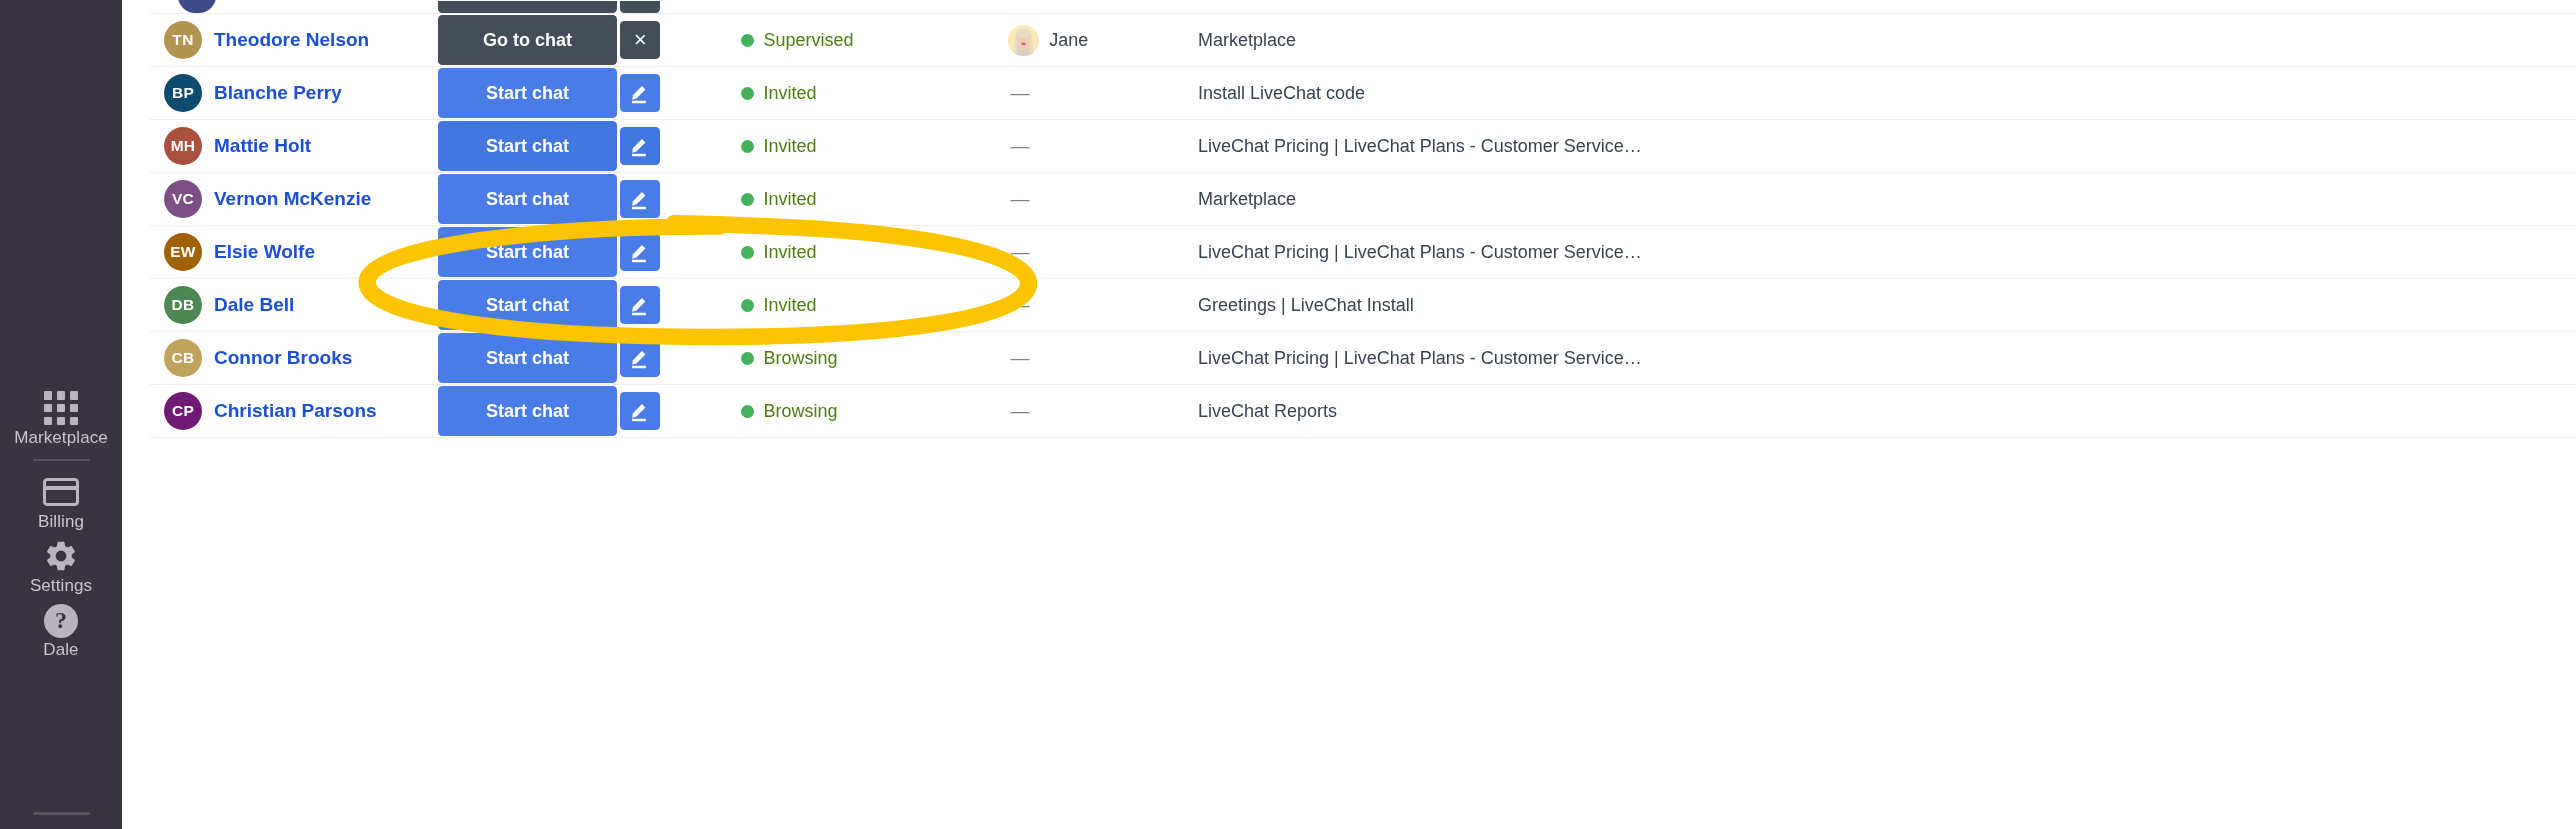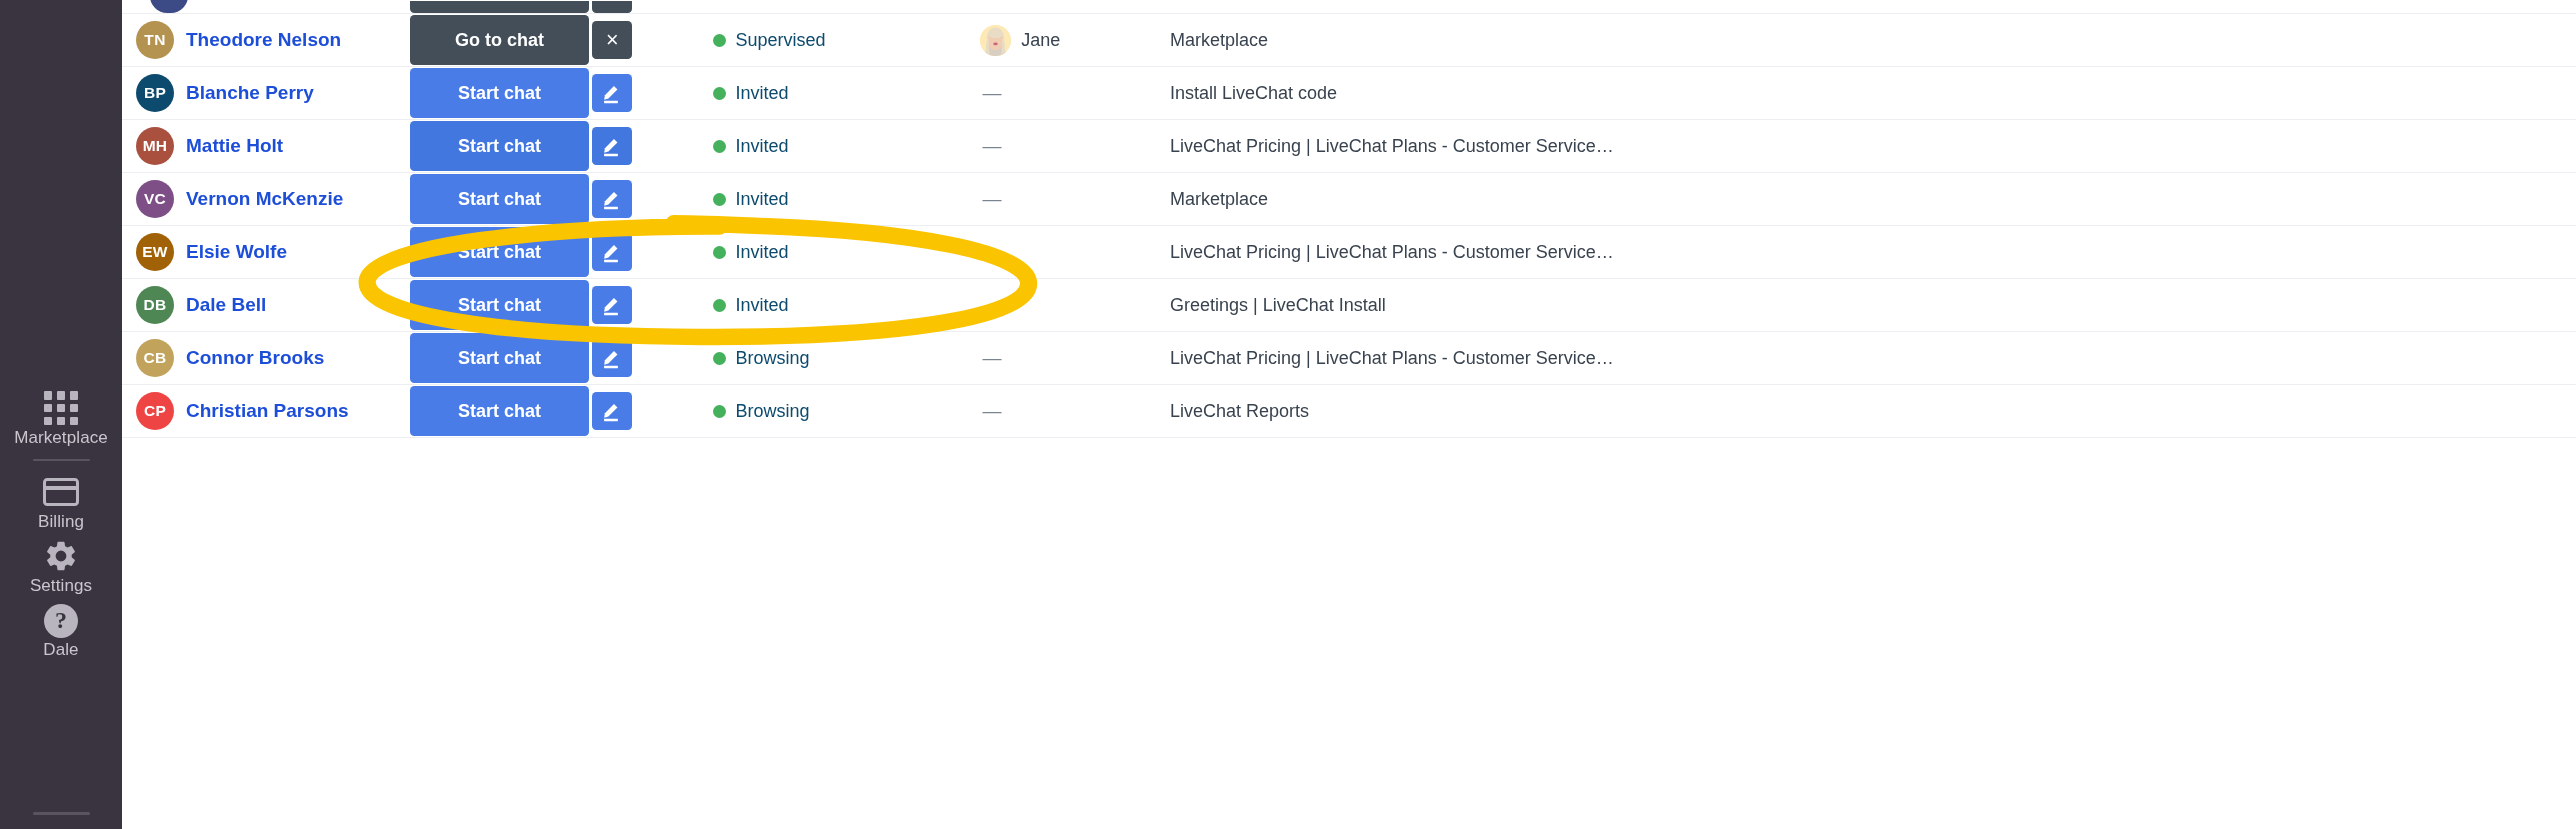--- a/index.html
+++ b/index.html
@@ -51,20 +51,21 @@
 
   
   .main { position:relative; flex:1 1 auto; height:829px; background:#ffffff; overflow:hidden; }
 
   .row {
     position:relative;
     height:53px;
     display:flex; align-items:center;
     border-bottom:1.7px solid #eceef1;
     background:#ffffff;
+    margin-left:28px;
   }
   .row.partial-top { height:14px; border-bottom:1.7px solid #eceef1; overflow:hidden; align-items:flex-end; }
 
   
   .c-customer { width:276px; flex:0 0 276px; display:flex; align-items:center; padding-left:14px; }
   .avatar {
     width:38px; height:38px; border-radius:50%;
     color:#ffffff; font-size:15.5px; font-weight:600;
     display:flex; align-items:center; justify-content:center;
     flex:0 0 38px; letter-spacing:0.3px;
@@ -90,21 +91,21 @@
   .blue.hl .btn-icon { background:#4277e0; }
   .dark .btn-main { background:#434e58; }
   .dark .btn-icon { background:#434e58; }
 
   .x-glyph { color:#fff; font-size:21.6px; line-height:1; font-weight:400; }
   .pencil { display:block; }
 
   
   .c-status { width:267px; flex:0 0 267px; display:flex; align-items:center; }
   .dot { width:13px; height:13px; border-radius:50%; background:#45b15d; flex:0 0 13px; }
-  .status-txt { margin-left:9.5px; font-size:18px; color:#0c4a6e; white-space:nowrap; }
+  .status-txt { margin-left:9.5px; font-size:18px; color:#4d7c0f; white-space:nowrap; }
 
   
   .c-agent { width:190px; flex:0 0 190px; display:flex; align-items:center; }
   .agent-photo {
     width:31px; height:31px; border-radius:50%;
     background:#fde9b6; flex:0 0 31px; position:relative; overflow:hidden;
   }
   .agent-name { margin-left:10.3px; font-size:18px; color:#39434f; }
   .agent-dash { font-size:19px; color:#7a8490; padding-left:2.6px; }
 
@@ -365,21 +366,21 @@
           </div>
           <div class="c-agent">
             <span class="agent-dash">—</span>
           </div>
           <div class="c-page">
             <span class="page-txt">LiveChat Pricing | LiveChat Plans - Customer Service…</span>
           </div>
         </div>
         <div class="row">
           <div class="c-customer">
-            <div class="avatar" style="background: #ef4444;">CP</div>
+            <div class="avatar" style="background: #701a75;">CP</div>
             <div class="cust-name">Christian Parsons</div>
           </div>
           <div class="c-action blue">
             <button class="btn-main">Start chat</button>
             <button class="btn-icon">
               <svg class="pencil" width="22.4" height="22.4" viewBox="0 0 24 24" fill="#ffffff">
                 <path d="M4.2 14.1 L13.9 4.4 L17.6 8.1 L7.9 17.8 L3.4 18.9 Z"></path>
                 <rect x="3.3" y="20" width="14.8" height="2.7" rx="0.4"></rect>
               </svg>
             </button>

